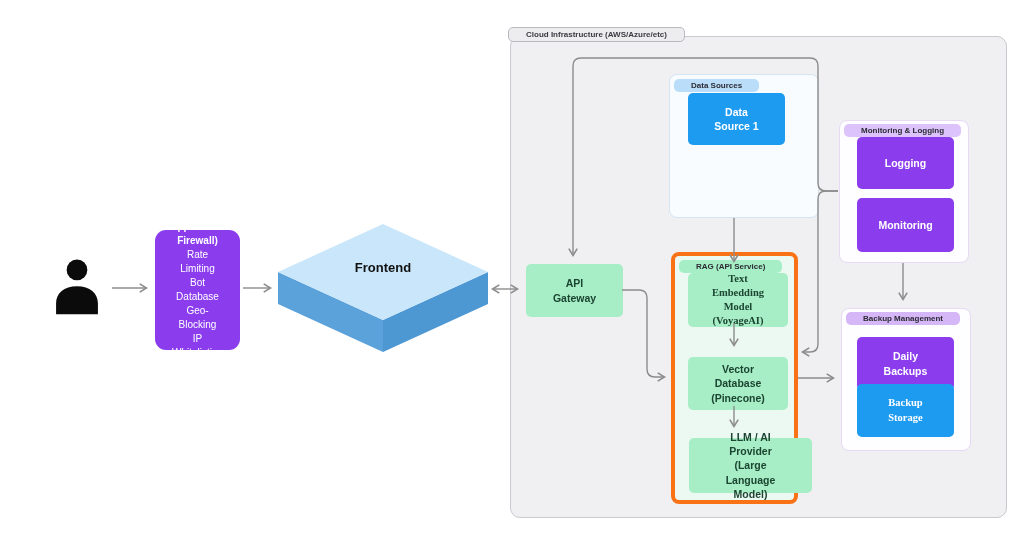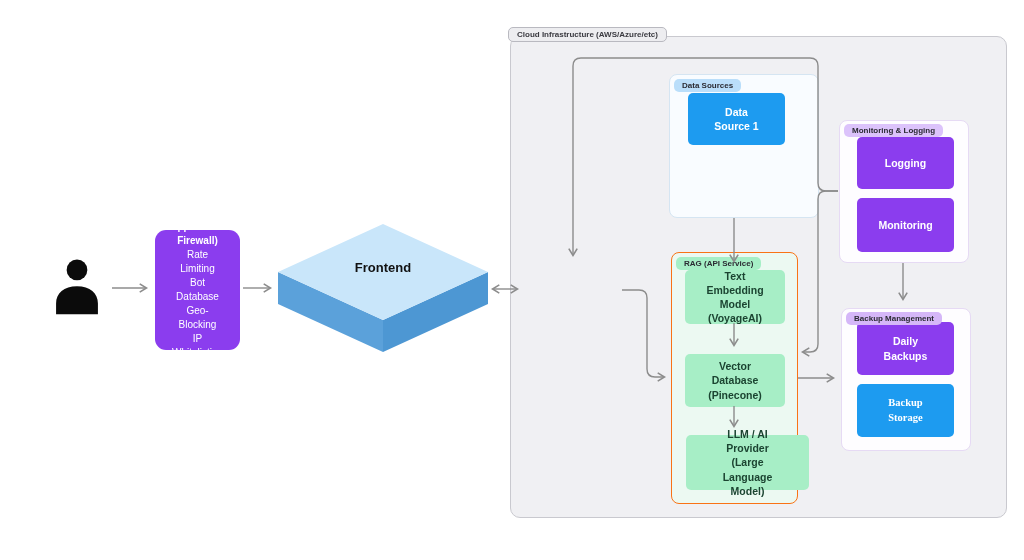--- a/index.html
+++ b/index.html
@@ -30,45 +30,45 @@
   #frontend { position:absolute; left:276px; top:220px; width:214px; height:140px; z-index:3; }
   #frontend svg { position:absolute; left:0; top:0; }
   #frontend .fe-label { position:absolute; left:0; top:40px; width:100%; text-align:center;
                         font-weight:bold; font-size:13px; color:#111111; }
 
   
   #cloud { position:absolute; left:510px; top:36px; width:497px; height:482px;
            background:#f0f0f3; border:1px solid #c9c9cf; border-radius:10px; z-index:1; }
 
   .pill { position:absolute; font-size:8px; font-weight:bold; color:#2b2b33;
-          padding:2px 8px; border-radius:5px; white-space:nowrap; z-index:4; }
+          padding:2px 17px; border-radius:5px; white-space:nowrap; z-index:4; }
   #cloud-pill { left:-3px; top:-10px; background:#ededf0; border:1px solid #b9b9c0; color:#3a3a40; }
 
   .group { position:absolute; border-radius:8px; z-index:1; }
   #ds-group  { left:158px; top:37px;  width:150px; height:144px; background:#f9fcff; border:1px solid #d5e5f2; }
-  #rag-group { left:160px; top:215px; width:127px; height:252px; background:#ecf9f2; border:1px solid #f97316; }
+  #rag-group { left:160px; top:215px; width:127px; height:252px; background:#ecf9f2; border:4px solid #f97316; }
   #ml-group  { left:328px; top:83px;  width:130px; height:143px; background:#fefdff; border:1px solid #e6daf4; }
   #bk-group  { left:330px; top:271px; width:130px; height:143px; background:#fefdff; border:1px solid #e6daf4; }
 
   #ds-pill  { left:4px; top:4px; background:#badefa; }
   #rag-pill { left:4px; top:4px; background:#a6efc6; }
   #ml-pill  { left:4px; top:3px; background:#dcc3fb; }
   #bk-pill  { left:4px; top:3px; background:#d5b7f8; }
 
   #ds1 { left:18px; top:18px; width:97px; height:52px; }
   #ds2 { left:18px; top:79px; width:97px; height:53px; }
 
-  #tem { left:13px; top:17px;  width:100px; height:54px; }
+  #tem { left:13px; top:17px;  width:100px; height:54px;font-family:Liberation Serif, serif; }
   #vdb { left:13px; top:101px; width:100px; height:53px; }
   #llm { left:14px; top:182px; width:123px;  height:55px; }
 
   #logging    { left:17px; top:16px; width:97px; height:52px; }
   #monitoring { left:17px; top:77px; width:97px; height:54px; }
 
-  #daily   { left:15px; top:13px; width:97px; height:53px; }
+  #daily   { left:15px; top:28px; width:97px; height:53px; }
   #storage { left:15px; top:75px; width:97px; height:53px;font-family:Liberation Serif, serif; }
 
   #api-gw { left:15px; top:227px; width:97px; height:53px; }
 </style>
 </head>
 <body>
 
 <div id="canvas">
 
   <svg id="arrows" viewBox="0 0 1024 560">
@@ -109,20 +109,21 @@
       <polygon points="2,52 107,100 107,132 2,84" fill="#5ba1da"></polygon>
       <polygon points="212,52 107,100 107,132 212,84" fill="#4d97d3"></polygon>
       <polygon points="2,52 107,4 212,52 107,100" fill="#c9e6fa"></polygon>
     </svg>
     <span class="fe-label">Frontend</span>
   </div>
 
   <div id="cloud">
     <span id="cloud-pill" class="pill">Cloud Infrastructure (AWS/Azure/etc)</span>
 
+    <div id="api-gw" class="node green">API Gateway</div>
 
     <div id="ds-group" class="group">
       <span id="ds-pill" class="pill">Data Sources</span>
       <div id="ds1" class="node blue">Data Source 1</div>
     </div>
 
     <div id="rag-group" class="group">
       <span id="rag-pill" class="pill">RAG (API Service)</span>
       <div id="tem" class="node green">Text Embedding Model (VoyageAI)</div>
       <div id="vdb" class="node green">Vector Database (Pinecone)</div>

